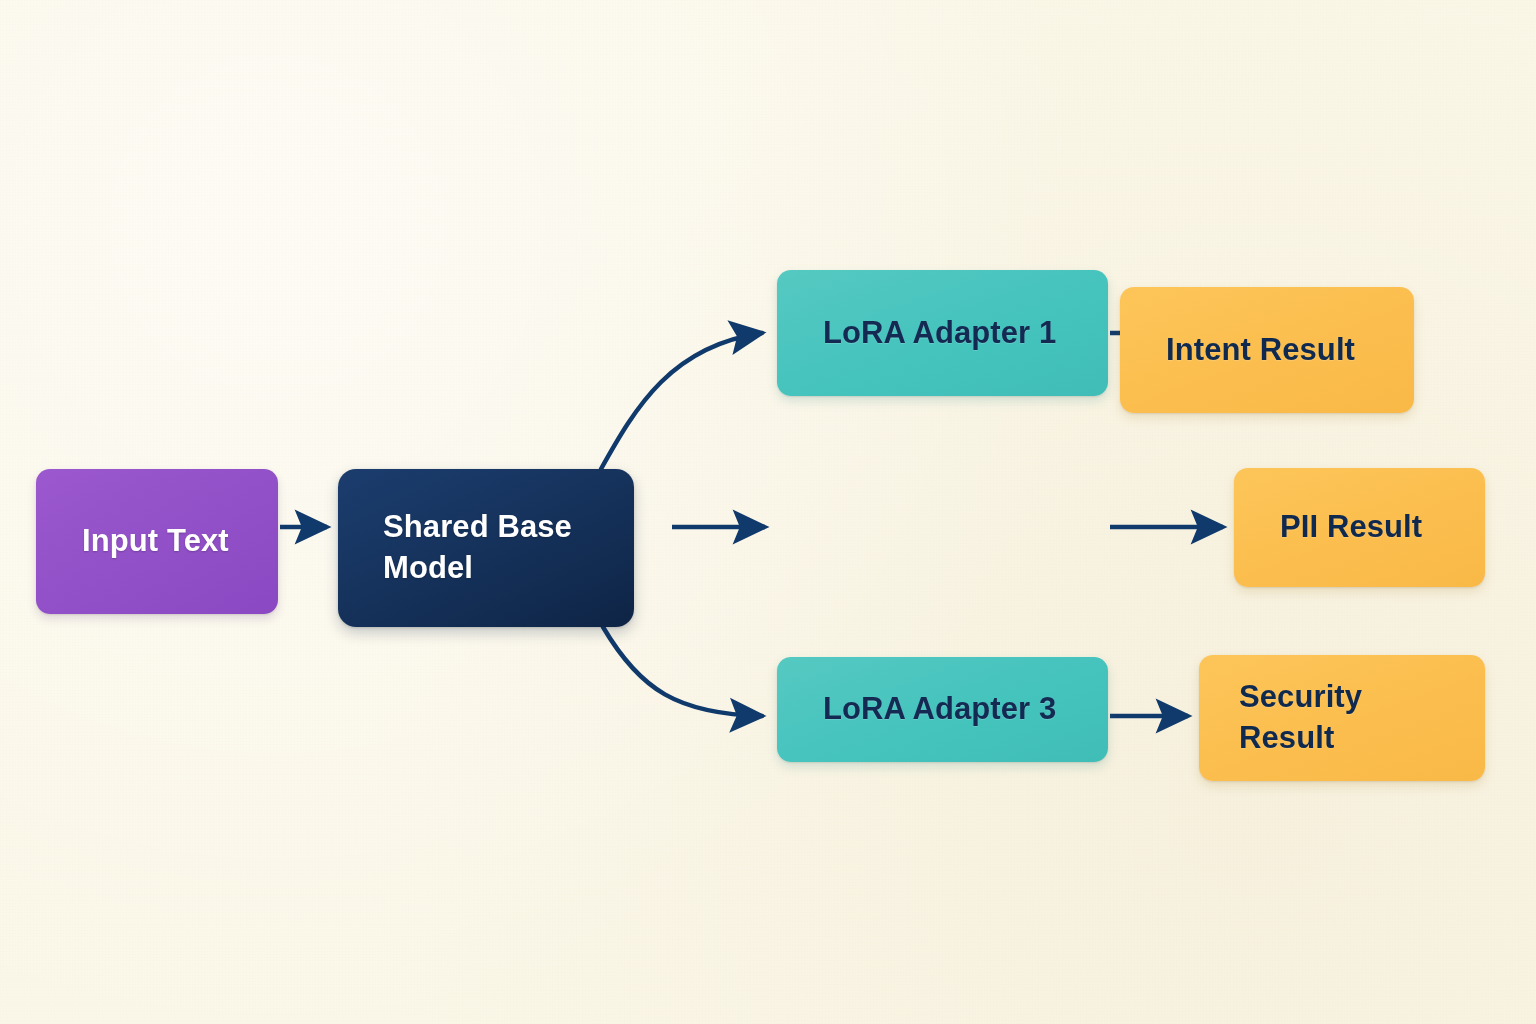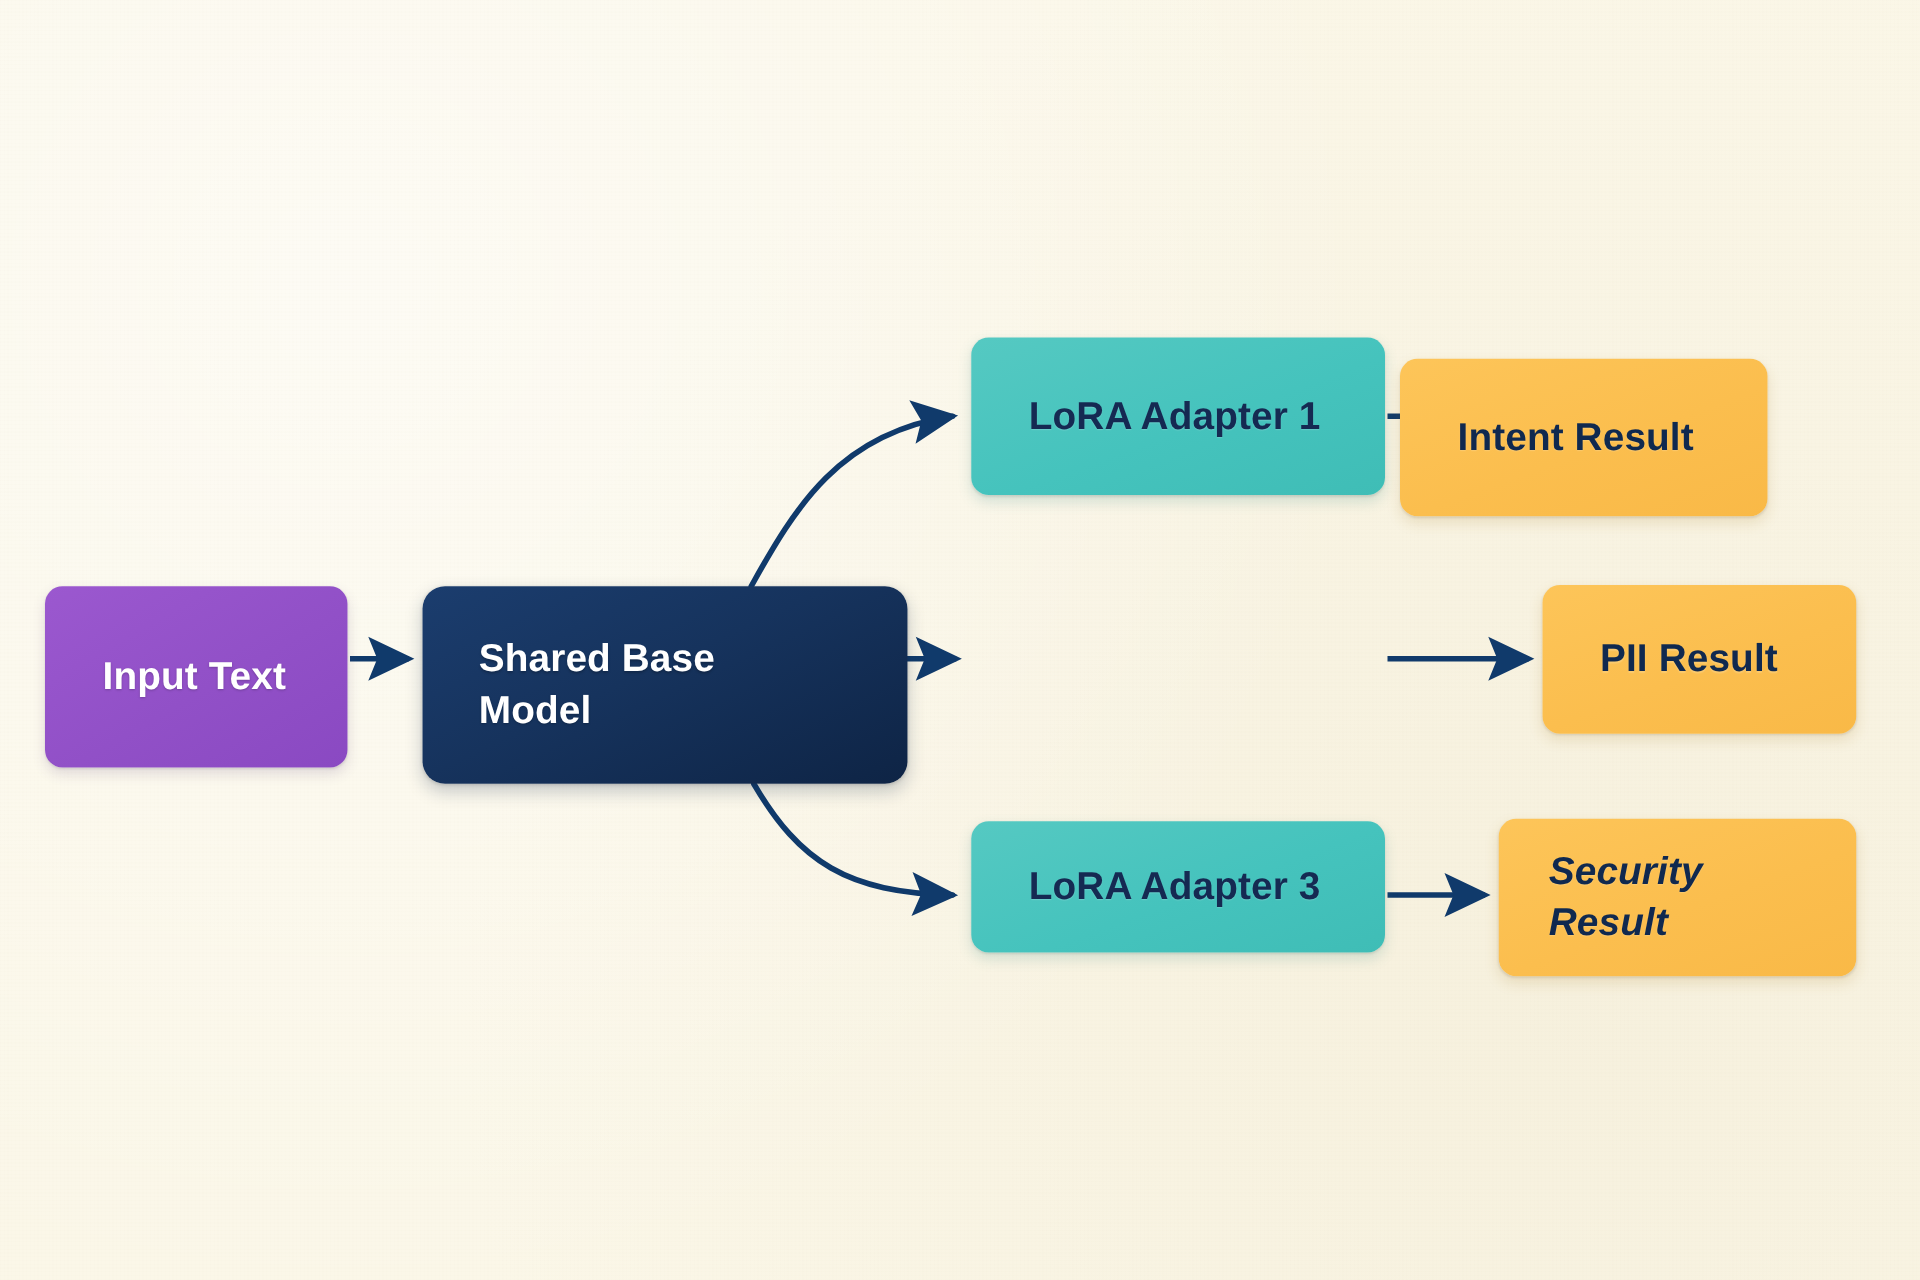--- a/index.html
+++ b/index.html
@@ -105,21 +105,21 @@
 
     <path d="M 1110 527 L 1223 527" fill="none" stroke="#103a6b" stroke-width="4.5" stroke-linecap="butt" marker-end="url(#arrowhead)"></path>
 
     <path d="M 1110 716 L 1188 716" fill="none" stroke="#103a6b" stroke-width="4.5" stroke-linecap="butt" marker-end="url(#arrowhead)"></path>
   </svg>
 
   <div class="node node-input" style="left:36px; top:469px; width:242px; height:145px;">
     <span class="label">Input Text</span>
   </div>
 
-  <div class="node node-base" style="left:338px; top:469px; width:388px; height:158px; padding:0 45px;">
+  <div class="node node-base" style="left:338px; top:469px; width:296px; height:158px; padding:0 45px;">
     <span class="label">Shared Base
 Model</span>
   </div>
 
   <div class="node node-adapter" style="left:777px; top:270px; width:331px; height:126px;">
     <span class="label">LoRA Adapter 1</span>
   </div>
 
 
   <div class="node node-adapter" style="left:777px; top:657px; width:331px; height:105px;">
@@ -127,17 +127,17 @@
   </div>
 
   <div class="node node-result" style="left:1120px; top:271px; width:294px; height:126px;margin-top:16px;">
     <span class="label">Intent Result</span>
   </div>
 
   <div class="node node-result" style="left:1234px; top:468px; width:251px; height:119px;">
     <span class="label">PII Result</span>
   </div>
 
-  <div class="node node-result" style="left:1199px; top:655px; width:286px; height:126px; padding:0 40px;font-style:italic;">
+  <div class="node node-result" style="left:1199px; top:655px; width:286px; height:126px; padding:0 40px;">
     <span class="label">Security Result</span>
   </div>
 
 </div>
 
 </body></html>

